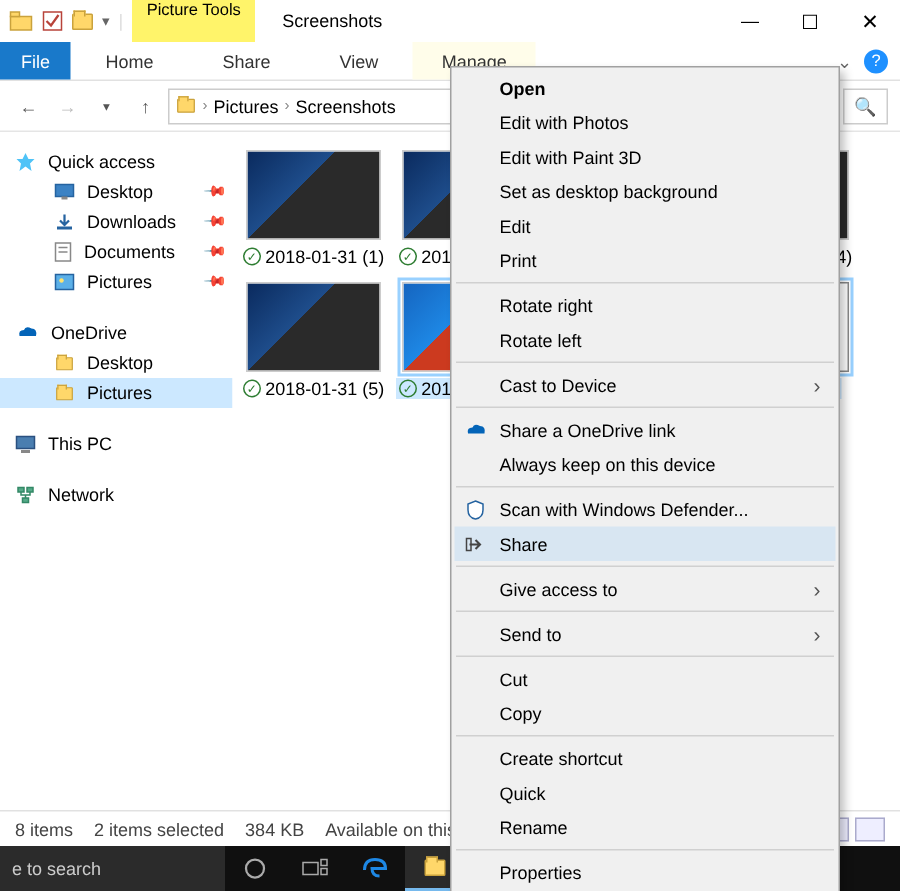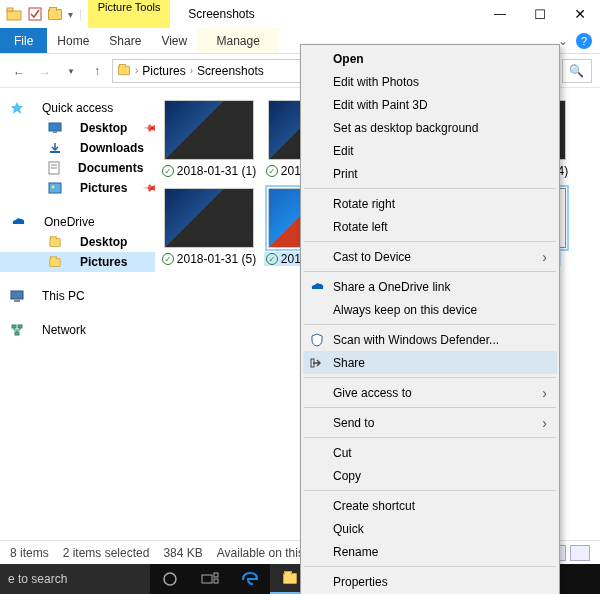--- a/index.html
+++ b/index.html
@@ -11,37 +11,37 @@
   .qat svg { display: block; }
   .ctx-tab-wrap { display: flex; flex-direction: column; align-items: center; width: 82px; background: #fff46a; }
   .ctx-tab-wrap .l1 { font-size: 11px; padding-top: 1px; }
   .title-text { flex: 1; padding-left: 18px; display: flex; align-items: center; font-size: 12px; }
   .win-controls { display: flex; }
   .win-controls div { width: 40px; display: flex; align-items: center; justify-content: center; }
 
   
   .ribbon { display: flex; align-items: stretch; height: 26px; border-bottom: 1px solid #e1e1e1; }
   .ribbon .file { background: #1979ca; color: #fff; padding: 0 14px; display: flex; align-items: center; font-size: 12px; }
-  .ribbon .tab { padding: 0 10px; display: flex; align-items: center; color: #333; }
+  .ribbon .tab { padding: 0 23px; display: flex; align-items: center; color: #333; }
   .ribbon .ctx { width: 82px; text-align: center; background: #fffdea; display: flex; align-items: center; justify-content: center; }
   .ribbon-collapse { margin-left: auto; display: flex; align-items: center; gap: 8px; padding-right: 8px; }
   .help-circle { width: 16px; height: 16px; border-radius: 50%; background: #1e90ff; color: #fff; display: flex; align-items: center; justify-content: center; font-size: 11px; }
 
   
   .navrow { display: flex; align-items: center; height: 34px; padding: 0 8px; gap: 4px; border-bottom: 1px solid #e5e5e5; }
   .navbtn { width: 22px; height: 22px; display: flex; align-items: center; justify-content: center; color: #555; }
   .addr { flex: 1; display: flex; align-items: center; border: 1px solid #ccc; height: 24px; padding: 0 4px; gap: 4px; }
   .crumb-sep { color: #888; font-size: 10px; }
   .searchbox { width: 30px; border: 1px solid #ccc; height: 24px; display: flex; align-items: center; justify-content: center; }
 
   
   .body { display: flex; height: 454px; }
   .sidebar { width: 155px; padding: 10px 0; overflow: hidden; }
-  .side-item { display: flex; align-items: center; gap: 18px; padding: 3px 6px 3px 20px; white-space: nowrap; }
-  .side-item.indent { padding-left: 48px; font-weight: bold; }
+  .side-item { display: flex; align-items: center; gap: 8px; padding: 3px 6px 3px 20px; white-space: nowrap; }
+  .side-item.indent { padding-left: 36px; }
   .side-item.sel { background: #cce8ff; }
   .side-group { margin-bottom: 14px; }
   .pin { margin-left: auto; color: #888; font-size: 10px; transform: rotate(45deg); }
   .side-item svg { flex-shrink: 0; }
 
   .content { flex: 1; position: relative; padding: 12px 6px; }
   .files { display: flex; flex-wrap: wrap; gap: 10px 8px; align-content: flex-start; }
   .file-item { width: 96px; display: flex; flex-direction: column; align-items: center; }
   .thumb { width: 90px; height: 60px; background: linear-gradient(135deg,#0a2a5e 0%,#1e4d8b 40%,#2a2a2a 40%,#2a2a2a 100%); border: 1px solid #ccc; position: relative; }
   .thumb.sel { outline: 2px solid #99d1ff; outline-offset: 1px; background: linear-gradient(135deg,#1565c0 0%,#1e88e5 40%,#cc3a1f 40%,#cc3a1f 100%); }

